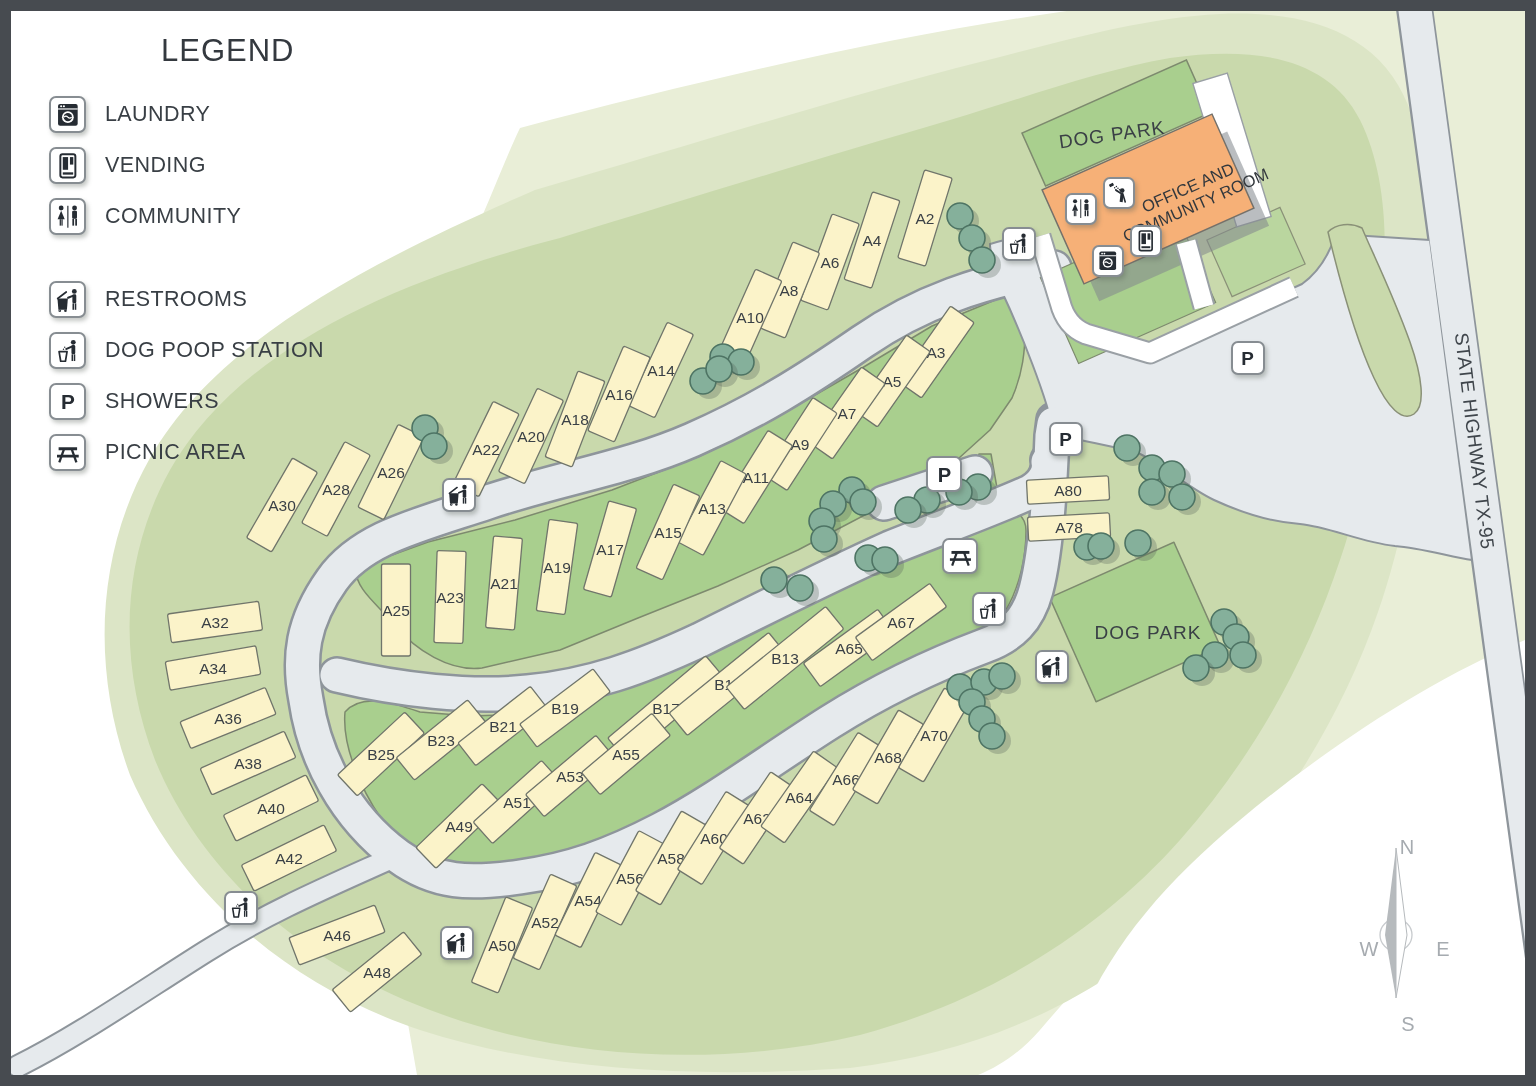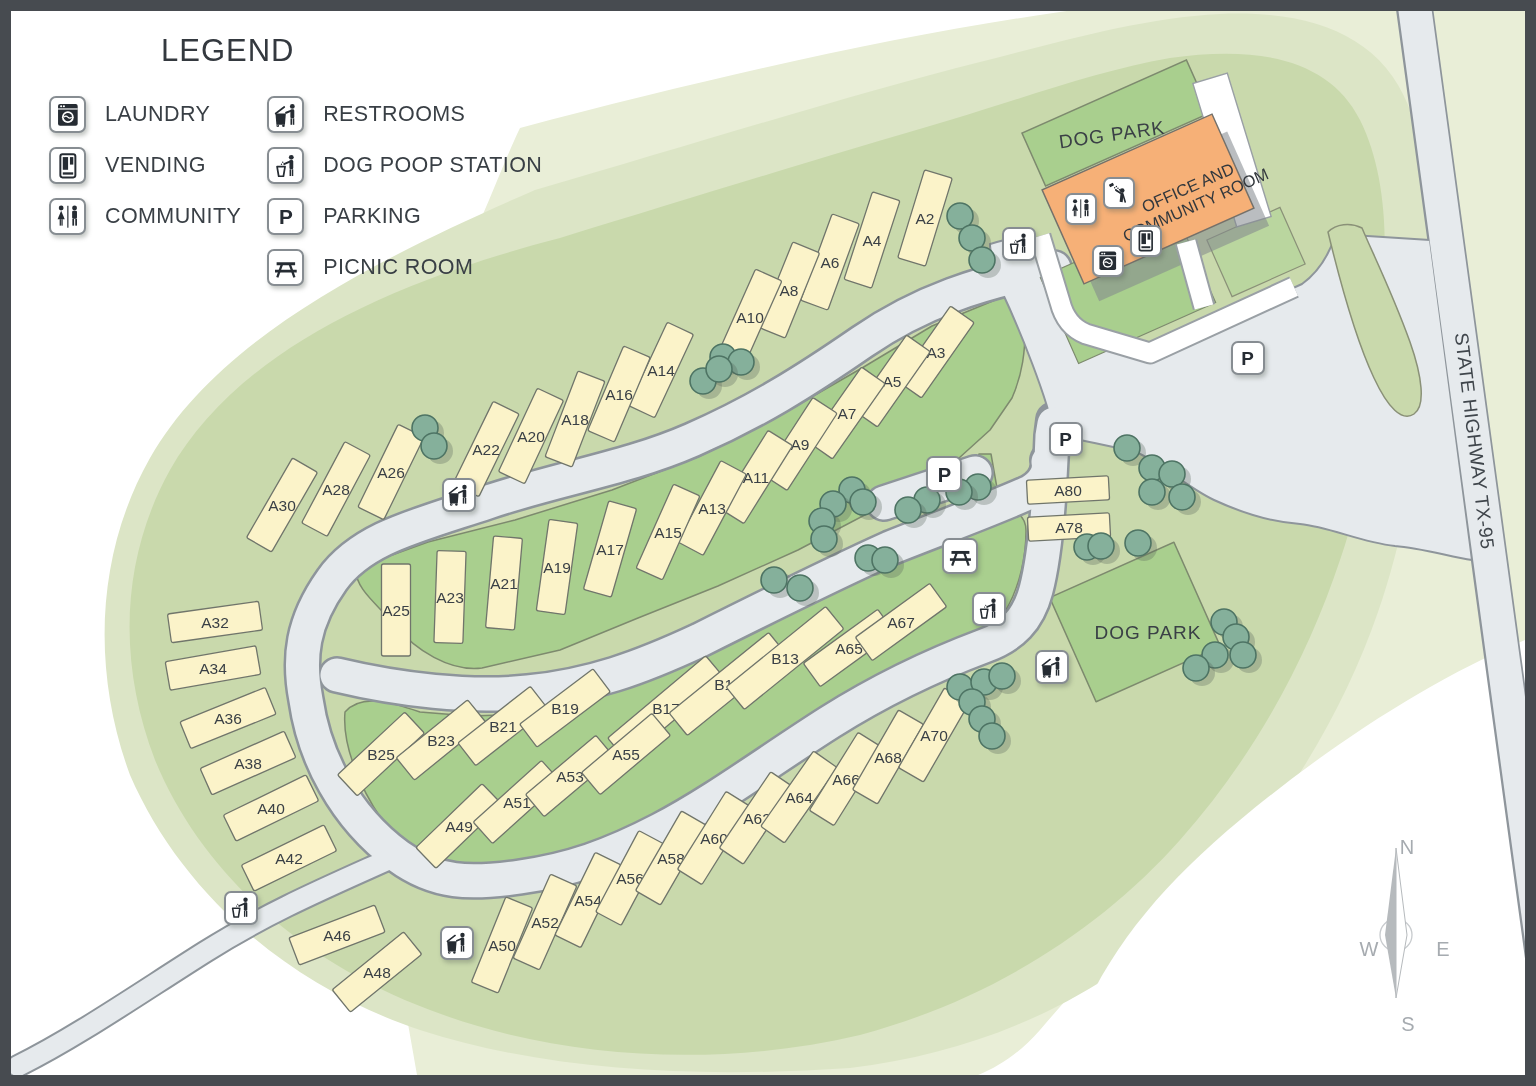--- a/index.html
+++ b/index.html
@@ -10,21 +10,21 @@
   .map{
     position:absolute;left:11px;top:11px;width:1514px;height:1064px;
     background:#ffffff;overflow:hidden;
   }
   #mapsvg{position:absolute;left:0;top:0;}
   svg text{font-family:"Liberation Sans",sans-serif;}
 
   
   .legend{position:absolute;left:38px;top:22px;z-index:30;}
   .legend-title{font-size:31px;color:#34393f;letter-spacing:1px;margin:0 0 27px 112px;font-weight:400;}
-  .legend-cols{display:flex;gap:26px;}
+  .legend-cols{display:flex;gap:46px;flex-direction:column;}
   .legend-col{display:flex;flex-direction:column;gap:14px;}
   .legend-row{display:flex;align-items:center;gap:19px;height:37px;}
   .legend-row .label{font-size:21.5px;color:#393f45;letter-spacing:.4px;white-space:nowrap;}
 
   
   .icon-box{
     background:#fff;border:2px solid #878d92;border-radius:7px;
     box-shadow:2px 3px 4px rgba(88,96,90,.35);
     display:flex;align-items:center;justify-content:center;box-sizing:border-box;
   }
@@ -689,29 +689,29 @@
               </svg>
             </div>
             <span class="label">DOG POOP STATION</span>
           </div>
           <div class="legend-row">
             <div class="icon-box">
               <svg viewBox="0 0 24 24">
                 <use href="#sym-parking"></use>
               </svg>
             </div>
-            <span class="label">PARKING</span>
+            <span class="label">SHOWERS</span>
           </div>
           <div class="legend-row">
             <div class="icon-box">
               <svg viewBox="0 0 24 24">
                 <use href="#sym-picnic"></use>
               </svg>
             </div>
-            <span class="label">PICNIC ROOM</span>
+            <span class="label">PICNIC AREA</span>
           </div>
         </div>
       </div>
 </div>
 
 <div class="lbl lbl-dogpark" style="left:1101px;top:124px;transform:translate(-50%,-50%) rotate(-8deg);">DOG PARK</div>
 <div class="lbl lbl-office" style="left:1181px;top:186px;">OFFICE AND COMMUNITY ROOM</div>
 <div class="lbl lbl-dogpark" style="left:1137px;top:622px;">DOG PARK</div>
 <div class="lbl lbl-highway" style="left:1463px;top:430px;">STATE HIGHWAY TX-95</div>
 <div class="lbl lbl-compass" style="left:1396px;top:836px;">N</div>

